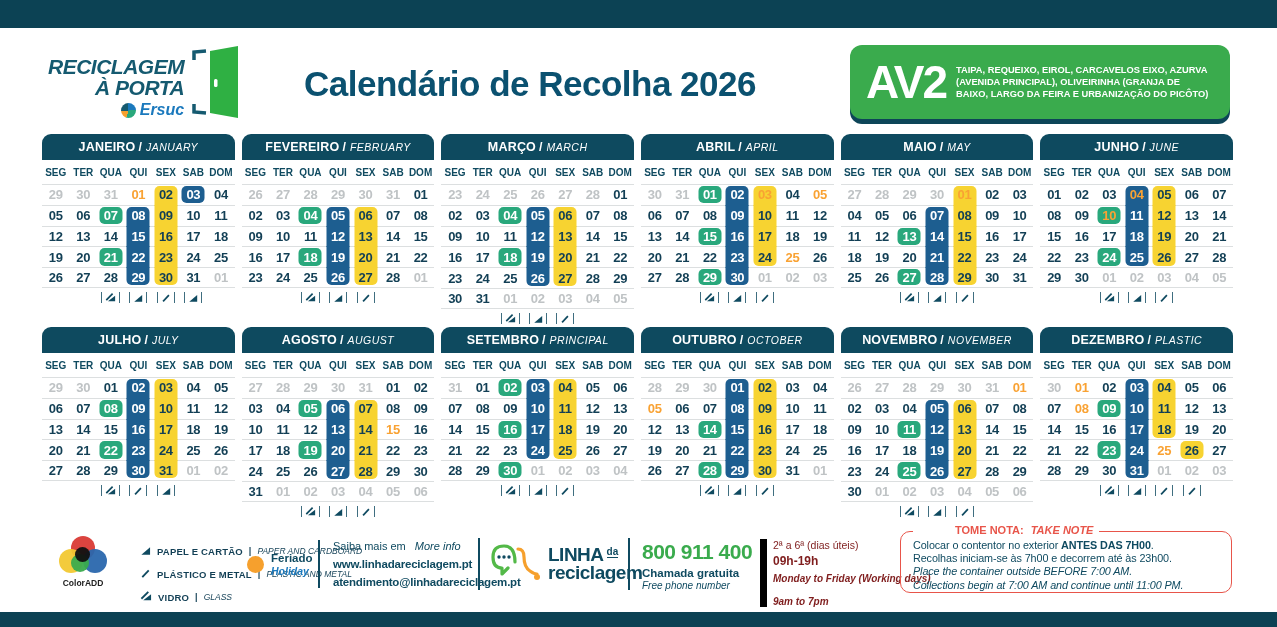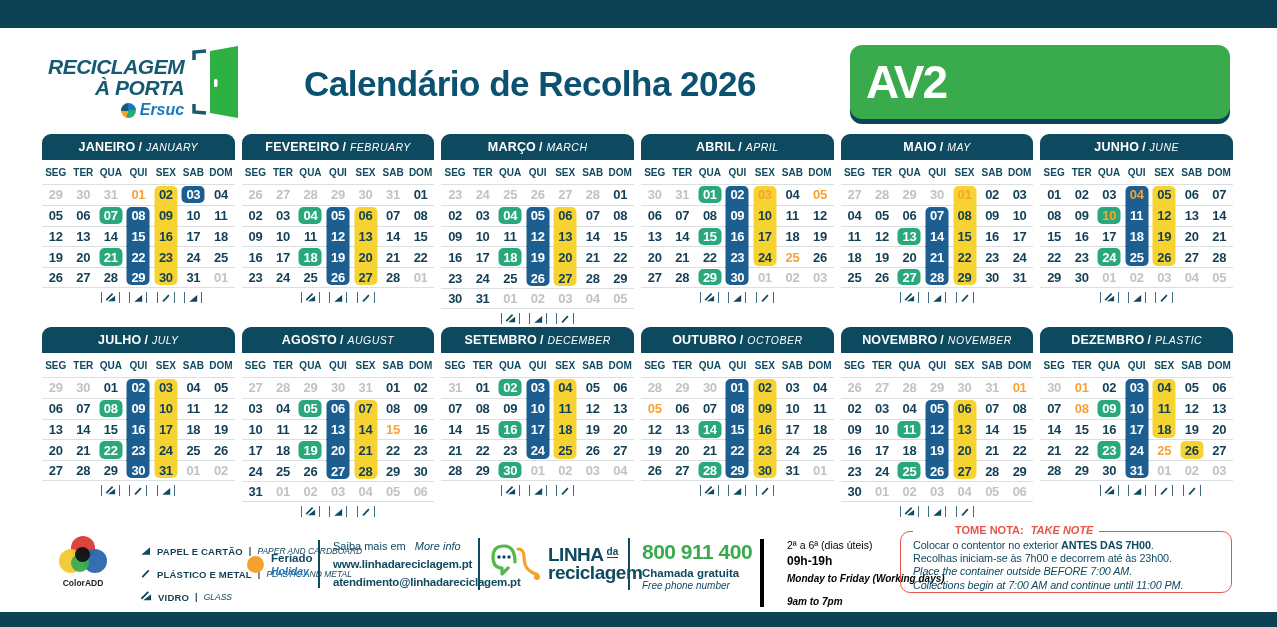--- a/index.html
+++ b/index.html
@@ -97,21 +97,21 @@
   .linha-text { line-height:0.95; }
   .linha-l1 { font-size:19px; font-weight:800; color:#0f4a60; letter-spacing:-0.5px; }
   .linha-da { font-size:10px; font-weight:bold; color:#0f4a60; border-bottom:1.5px solid #0f4a60; margin-left:3px; vertical-align:6px;}
   .linha-l2 { font-size:19px; font-weight:800; color:#0f4a60; letter-spacing:-0.5px; }
 
   .phone-block { position:absolute; left:642px; top:540px; }
   .phone-num { font-size:21px; font-weight:800; color:#3aab4d; letter-spacing:-0.5px; }
   .phone-pt { font-size:11.5px; font-weight:bold; color:#0f4a60; margin-top:3px; }
   .phone-en { font-size:10px; font-style:italic; color:#0f4a60; margin-top:1px; }
 
-  .hours-block { position:absolute; left:760px; top:539px; border-left:4px solid #000000; padding-left:23px; color:#000000; }
+  .hours-block { position:absolute; left:760px; top:539px; border-left:7px solid #000000; padding-left:6px; color:#7f1d1d; }
   .hours-l1 { font-size:10.5px; }
   .hours-l2 { font-size:12px; font-weight:bold; margin-top:3px; }
   .hours-l3 { font-size:10px; font-style:italic; font-weight:bold; margin-top:5px; }
   .hours-l4 { font-size:10px; font-style:italic; font-weight:bold; margin-top:12px; }
 
   .note-box { position:absolute; left:900px; top:531px; width:332px; height:62px;
     border:1.6px solid #e8554a; border-radius:10px; padding:7px 12px 0 12px; }
   .note-title { position:absolute; top:-8px; left:12px; background:#fff; padding:0 6px;
     font-size:11px; }
   .note-title-pt { color:#e8554a; font-weight:800;margin-left:36px; }
@@ -139,20 +139,21 @@
     <path d="M4 58 L4 66 L16 67" stroke="#155a70" stroke-width="3.5" fill="none"></path>
     <polygon points="20,5 48,0 48,72 20,67" fill="#2fb043"></polygon>
     <rect x="24" y="33" width="3.5" height="8" rx="1.5" fill="#ffffff"></rect>
   </svg>
 </div>
 
 <div class="main-title">Calendário de Recolha 2026</div>
 
 <div class="zone-badge">
   <div class="zone-code">AV2</div>
+  <div class="zone-desc">TAIPA, REQUEIXO, EIROL, CARCAVELOS EIXO, AZURVA (AVENIDA PRINCIPAL), OLIVEIRINHA (GRANJA DE BAIXO, LARGO DA FEIRA E URBANIZAÇÃO DO PICÔTO)</div>
 </div>
 
 <div class="months-row" id="months-row-1">
     <div class="month">
       <div class="month-header">
         <span class="mh-pt">JANEIRO</span>
         <span class="mh-sep">/</span>
         <span class="mh-en">JANUARY</span>
       </div>
       <div class="weekdays">
@@ -1478,21 +1479,21 @@
           <svg width="10" height="10" viewBox="0 0 12 12">
             <path d="M2.5 10 L9.5 2.5" stroke="#0f4a60" stroke-width="2" fill="none"></path>
           </svg>
         </span>
       </div>
     </div>
     <div class="month">
       <div class="month-header">
         <span class="mh-pt">SETEMBRO</span>
         <span class="mh-sep">/</span>
-        <span class="mh-en">DECEMBER</span>
+        <span class="mh-en">PRINCIPAL</span>
       </div>
       <div class="weekdays">
         <span>SEG</span>
         <span>TER</span>
         <span>QUA</span>
         <span>QUI</span>
         <span>SEX</span>
         <span>SAB</span>
         <span>DOM</span>
       </div>

